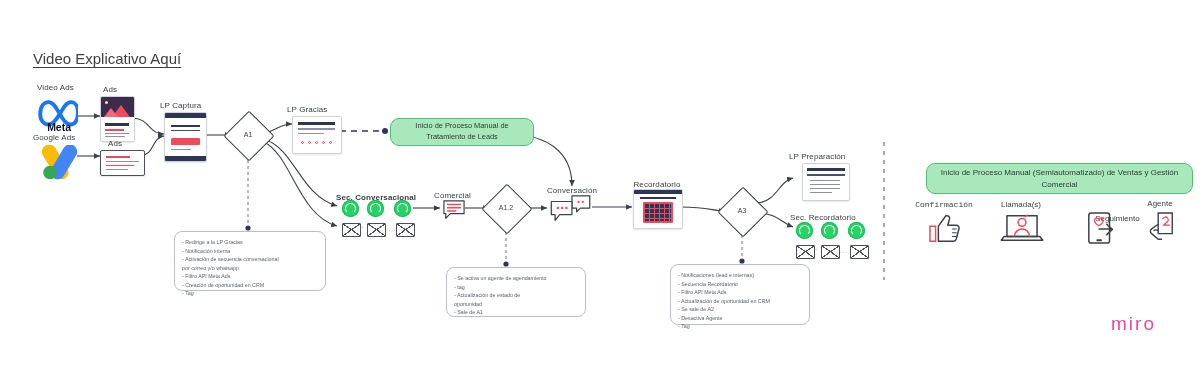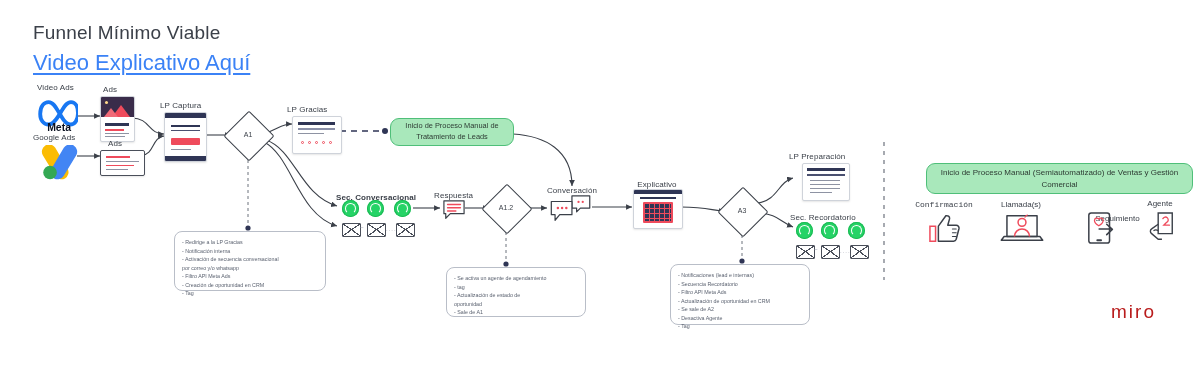--- a/index.html
+++ b/index.html
@@ -10,21 +10,21 @@
   }
   .canvas{position:absolute;inset:0;}
   .abs{position:absolute;}
 
   
   #page-title{
     left:33px;top:22px;font-size:19px;font-weight:400;color:#3b4049;
     letter-spacing:.2px;white-space:nowrap;
   }
   #video-link{
-    left:33px;top:50px;font-size:22px;font-weight:400;color:#3b82f6;
+    left:33px;top:50px;font-size:15px;font-weight:400;color:#404040;
     text-decoration:underline;text-underline-offset:3px;cursor:pointer;white-space:nowrap;
   }
 
   
   .nlabel{
     font-size:8px;color:#3b4049;white-space:nowrap;letter-spacing:.1px;
   }
   .nlabel.c{transform:translateX(-50%);}
 
   
@@ -90,31 +90,30 @@
   .env:after{
     content:"";position:absolute;left:0;top:0;width:100%;height:100%;
     background:
       linear-gradient(to bottom right,transparent 46%,#4a4f5a 46%,#4a4f5a 52%,transparent 52%),
       linear-gradient(to bottom left,transparent 46%,#4a4f5a 46%,#4a4f5a 52%,transparent 52%);
   }
   .dots{position:absolute;font-size:6px;color:#8e93a3;letter-spacing:1px;}
   .pinkdot{position:absolute;width:3.4px;height:3.4px;border-radius:50%;background:#ef4b5c;
            border:.6px solid #ef4b5c;box-sizing:border-box;background:#fff;}
   .watermark{
-    position:absolute;right:44px;bottom:52px;font-size:19px;color:#b91c1c;letter-spacing:2px;
+    position:absolute;right:44px;bottom:40px;font-size:19px;color:#ec4899;letter-spacing:2px;
   }
   .iconwrap{position:absolute;}
   .iclabel{position:absolute;font-size:8px;color:#3b4049;white-space:nowrap;transform:translateX(-50%);}
 </style>
 </head>
 <body>
 
 <div class="canvas">
 
-  <div class="abs" id="page-title">Funnel Mínimo Viable</div>
   <div class="abs" id="video-link">Video Explicativo Aquí</div>
 
   <svg class="wires" viewBox="0 0 1200 375">
     <defs>
       <marker id="ah" markerWidth="7" markerHeight="7" refX="5.4" refY="2.6" orient="auto">
         <path d="M0,0 L5.4,2.6 L0,5.2 z" fill="#3b4049"></path>
       </marker>
     </defs>
     <g fill="none" stroke="#3b4049" stroke-width="1.1" marker-end="url(#ah)">
 
@@ -222,34 +221,34 @@
     <div class="bar" style="left:5px;top:5px;width:37px;height:3px;"></div>
     <div class="line" style="left:5px;top:11px;width:37px;height:2.2px;background:#8b90a8;"></div>
     <div class="line" style="left:5px;top:16px;width:26px;height:1.2px;"></div>
     <div class="pinkdot" style="left:8px;top:24px;"></div>
     <div class="pinkdot" style="left:15px;top:24px;"></div>
     <div class="pinkdot" style="left:22px;top:24px;"></div>
     <div class="pinkdot" style="left:29px;top:24px;"></div>
     <div class="pinkdot" style="left:36px;top:24px;"></div>
   </div>
 
-  <div class="green" style="left:390px;top:118px;width:124px;height:28px;">Inicio de Proceso Manual de
+  <div class="green" style="left:390px;top:118px;width:144px;height:28px;">Inicio de Proceso Manual de
 Tratamiento de Leads</div>
 
   <div class="abs nlabel" style="left:336px;top:193px;font-weight:bold;">Sec. Conversacional</div>
   <div class="wa" style="left:342px;top:200px;"></div>
   <div class="wa" style="left:367px;top:200px;"></div>
   <div class="wa" style="left:394px;top:200px;"></div>
   <div class="env" style="left:342px;top:223px;"></div>
   <div class="dots" style="left:360px;top:224px;">‒</div>
   <div class="env" style="left:367px;top:223px;"></div>
   <div class="dots" style="left:386px;top:226px;">....</div>
   <div class="env" style="left:396px;top:223px;"></div>
 
-  <div class="abs nlabel" style="left:434px;top:191px;">Respuesta</div>
+  <div class="abs nlabel" style="left:434px;top:191px;">Comercial</div>
   <div class="abs" style="left:442px;top:199px;width:24px;height:22px;">
     <svg viewBox="0 0 26 24" width="24" height="22">
       <path d="M2,2 H24 V16 H9 L4,21 V16 H2 Z" fill="#fff" stroke="#3b4049" stroke-width="1.3" stroke-linejoin="round"></path>
       <g stroke="#ef4b5c" stroke-width="1.6" stroke-linecap="round">
         <path d="M6,6 H20"></path>
           <path d="M6,9.5 H20"></path>
           <path d="M6,13 H15"></path>
       </g>
     </svg>
   </div>
@@ -267,21 +266,21 @@
         </g>
       <path d="M2,8 H24 V22 H11 L6,28 V22 H2 Z" fill="#fff" stroke="#3b4049" stroke-width="1.3" stroke-linejoin="round"></path>
       <g fill="#ef4b5c">
           <circle cx="9" cy="15" r="1.3"></circle>
           <circle cx="13.5" cy="15" r="1.3"></circle>
           <circle cx="18" cy="15" r="1.3"></circle>
         </g>
     </svg>
   </div>
 
-  <div class="abs nlabel c" style="left:657px;top:180px;">Explicativo</div>
+  <div class="abs nlabel c" style="left:657px;top:180px;">Recordatorio</div>
   <div class="card" style="left:633px;top:189px;width:48px;height:38px;">
     <div class="bar" style="left:0;top:0;width:100%;height:4px;"></div>
     <div class="line" style="left:6px;top:7px;width:36px;height:2px;background:#2f3555;"></div>
     <div class="abs" style="left:9px;top:12px;width:30px;height:21px;background:#ef4b5c;border-radius:1px;">
       <div class="abs" style="left:2px;top:2px;width:26px;height:17px;background:#2f3555;"></div>
       <div class="abs" style="left:2px;top:2px;width:26px;height:17px;
         background:
           repeating-linear-gradient(to right,transparent 0 4px,#ef4b5c 4px 5px),
           repeating-linear-gradient(to bottom,transparent 0 4px,#ef4b5c 4px 5px);"></div>
     </div>

